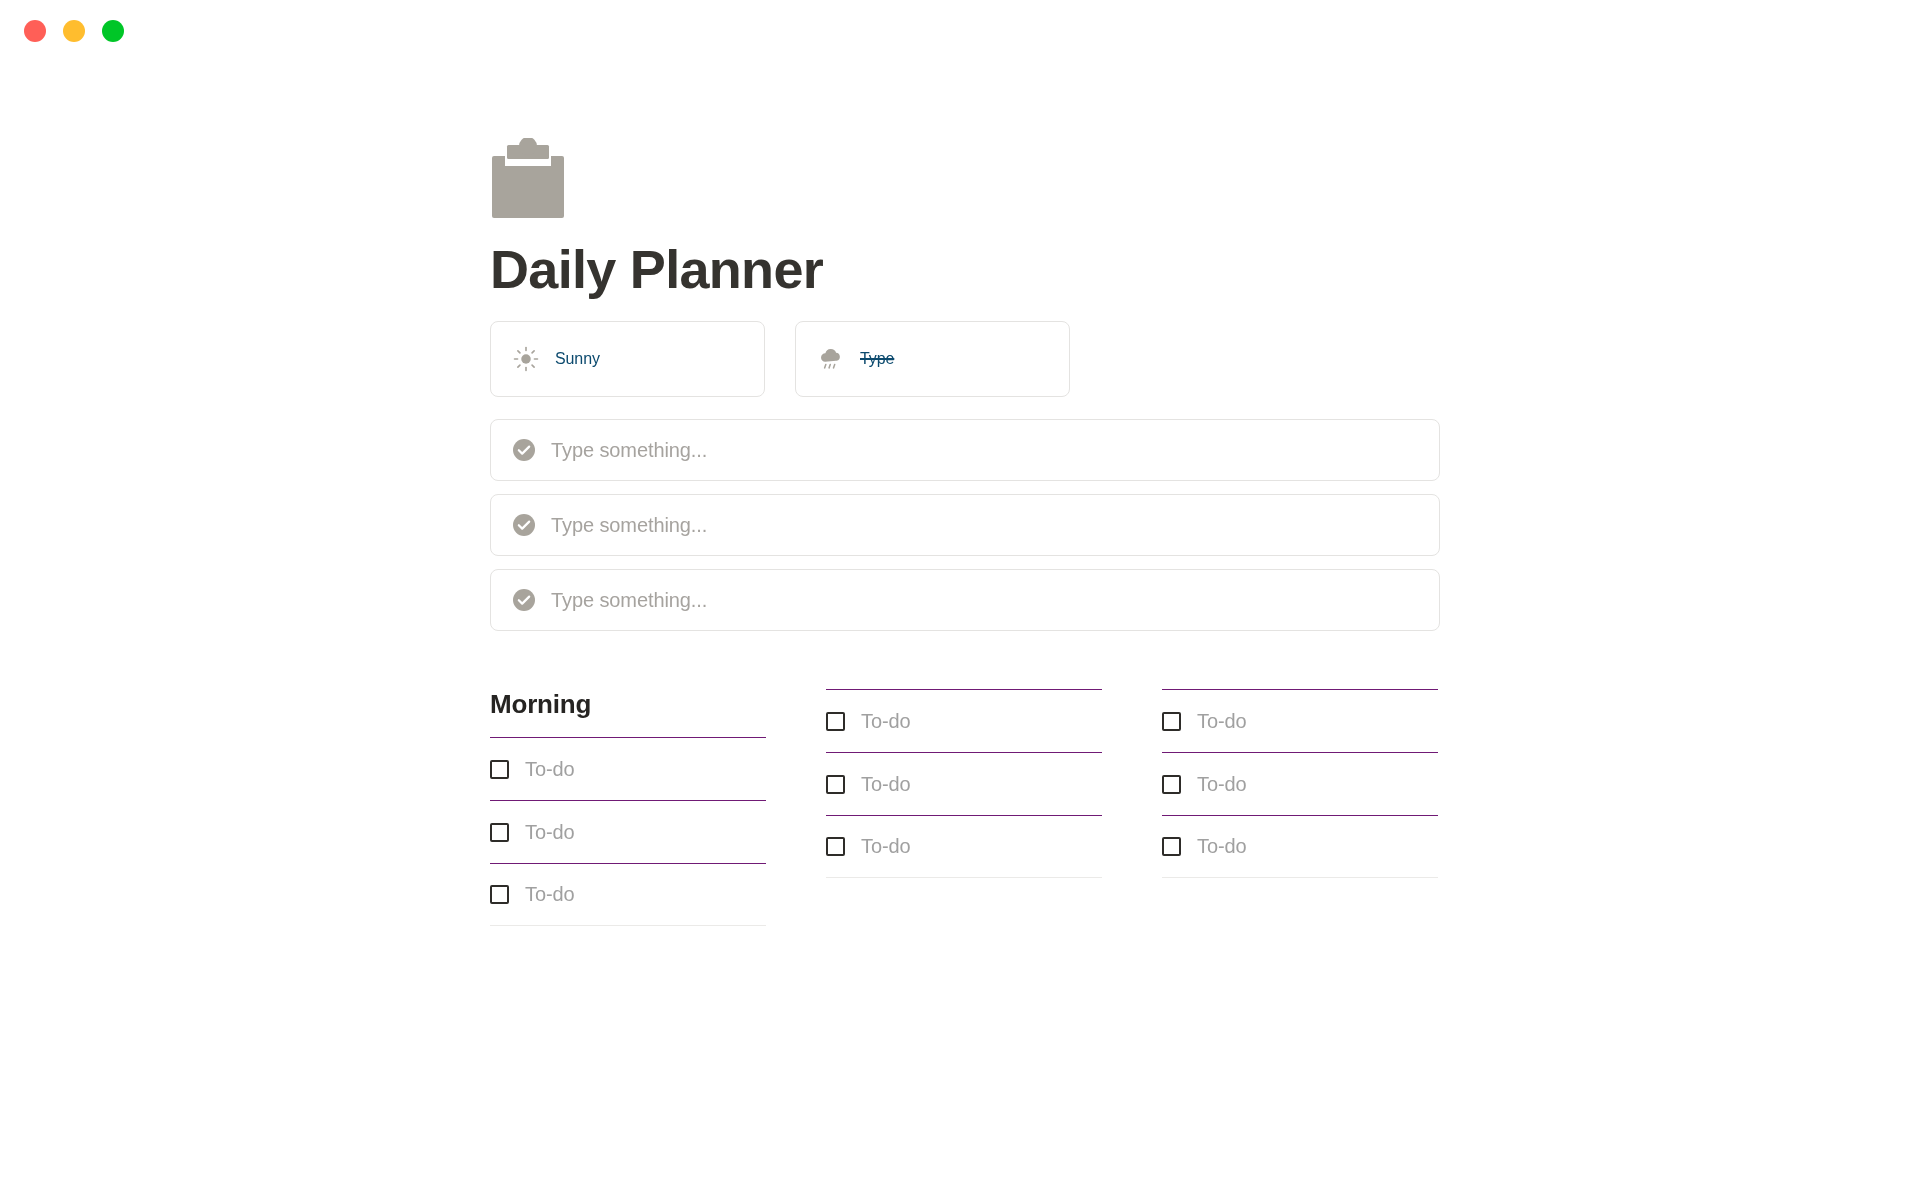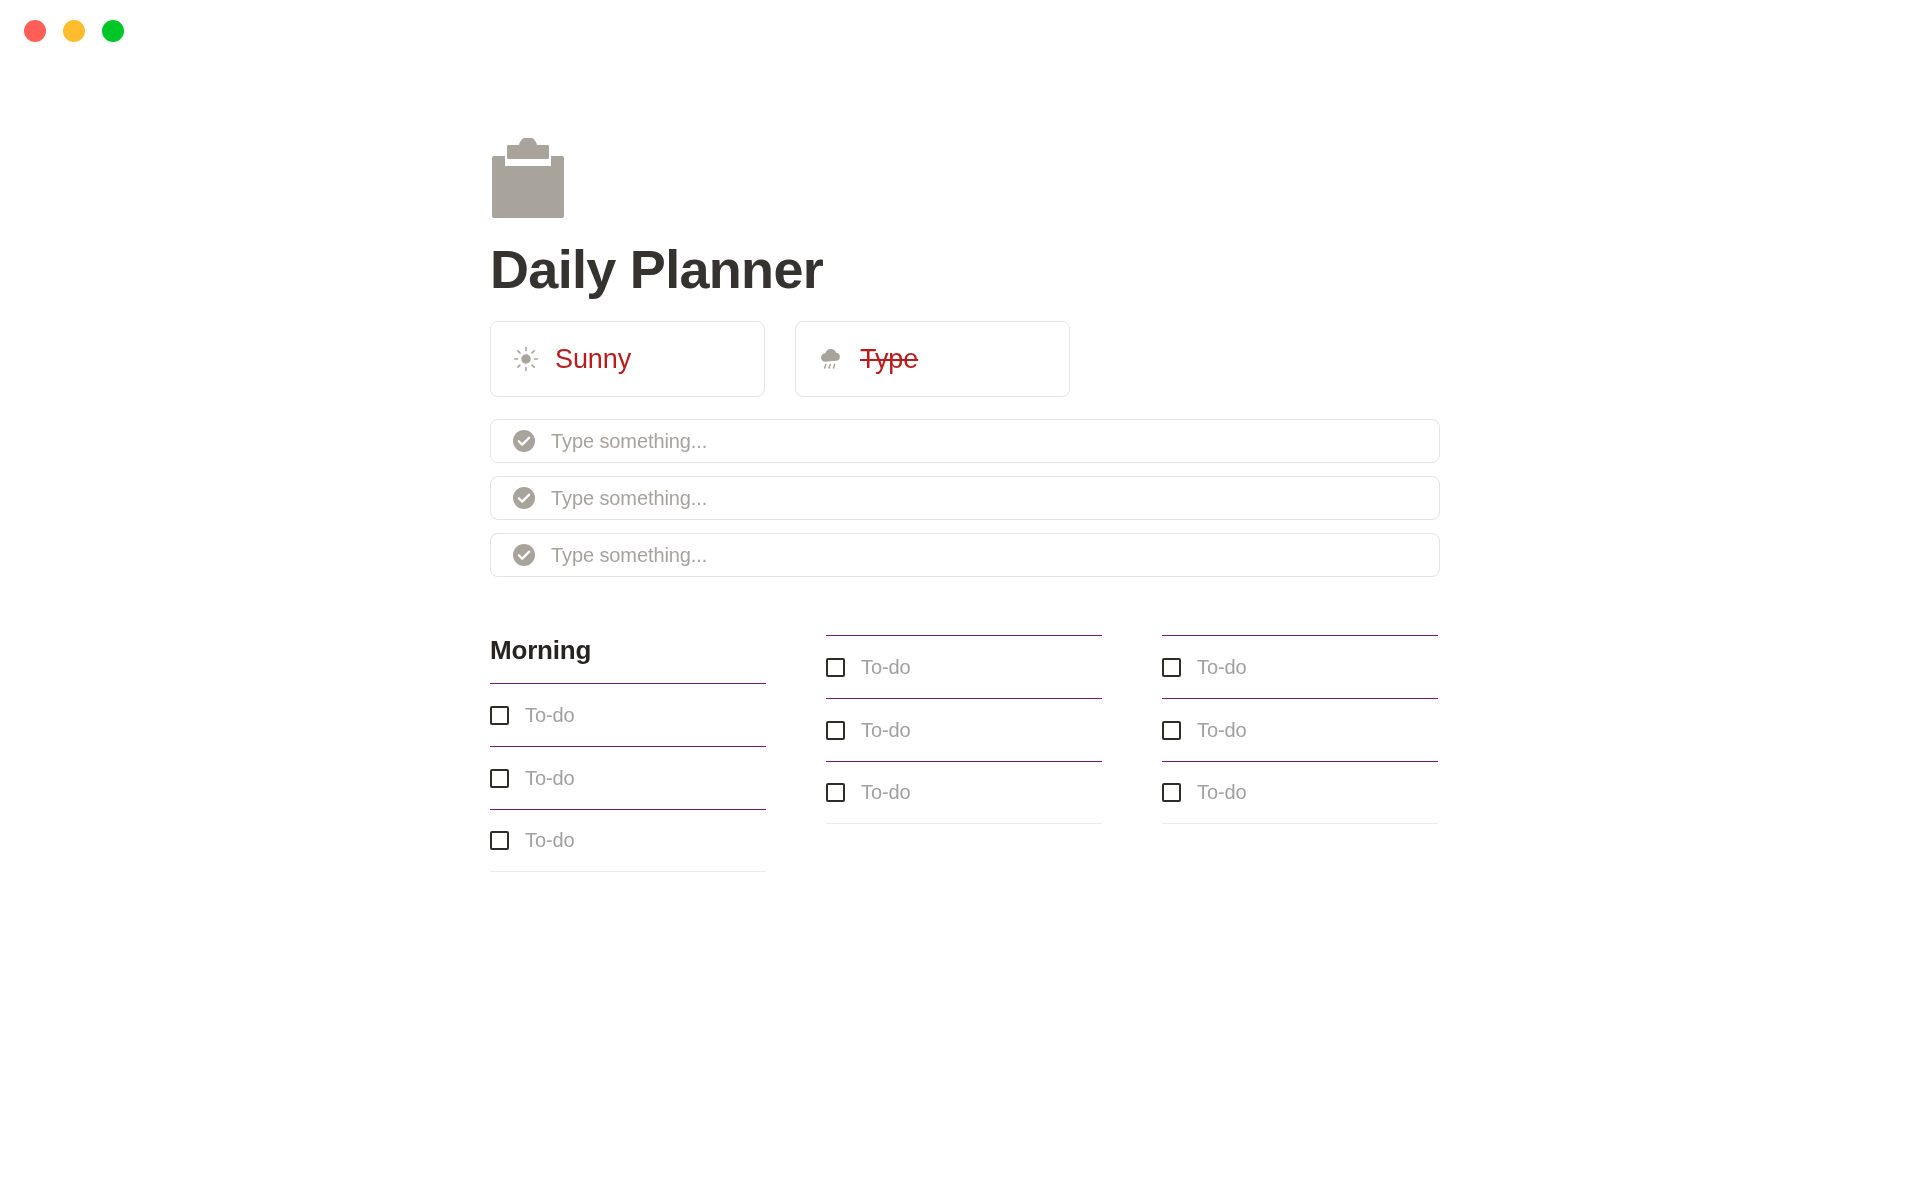--- a/index.html
+++ b/index.html
@@ -89,31 +89,31 @@
     border-radius: 8px;
     background: #ffffff;
     display: flex;
     align-items: center;
     padding-left: 22px;
     gap: 16px;
     cursor: pointer;
   }
   .weather-icon { width: 26px; height: 26px; flex: 0 0 26px; display: block; }
   .weather-label {
-    font-size: 27px;
-    color: #b91c1c;
+    font-size: 16px;
+    color: #0c4a6e;
     letter-spacing: -0.1px;
   }
   .weather-label.struck { text-decoration: line-through; text-decoration-thickness: 1.6px; }
 
   
   .priority-list { margin-top: 22px; display: flex; flex-direction: column; gap: 13px; }
   .priority-row {
     width: 950px;
-    height: 44px;
+    height: 62px;
     border: 1px solid #e4e3e1;
     border-radius: 8px;
     background: #ffffff;
     display: flex;
     align-items: center;
     padding-left: 21px;
     gap: 15px;
     cursor: text;
   }
   .check-circle { width: 24px; height: 24px; flex: 0 0 24px; display: block; }

